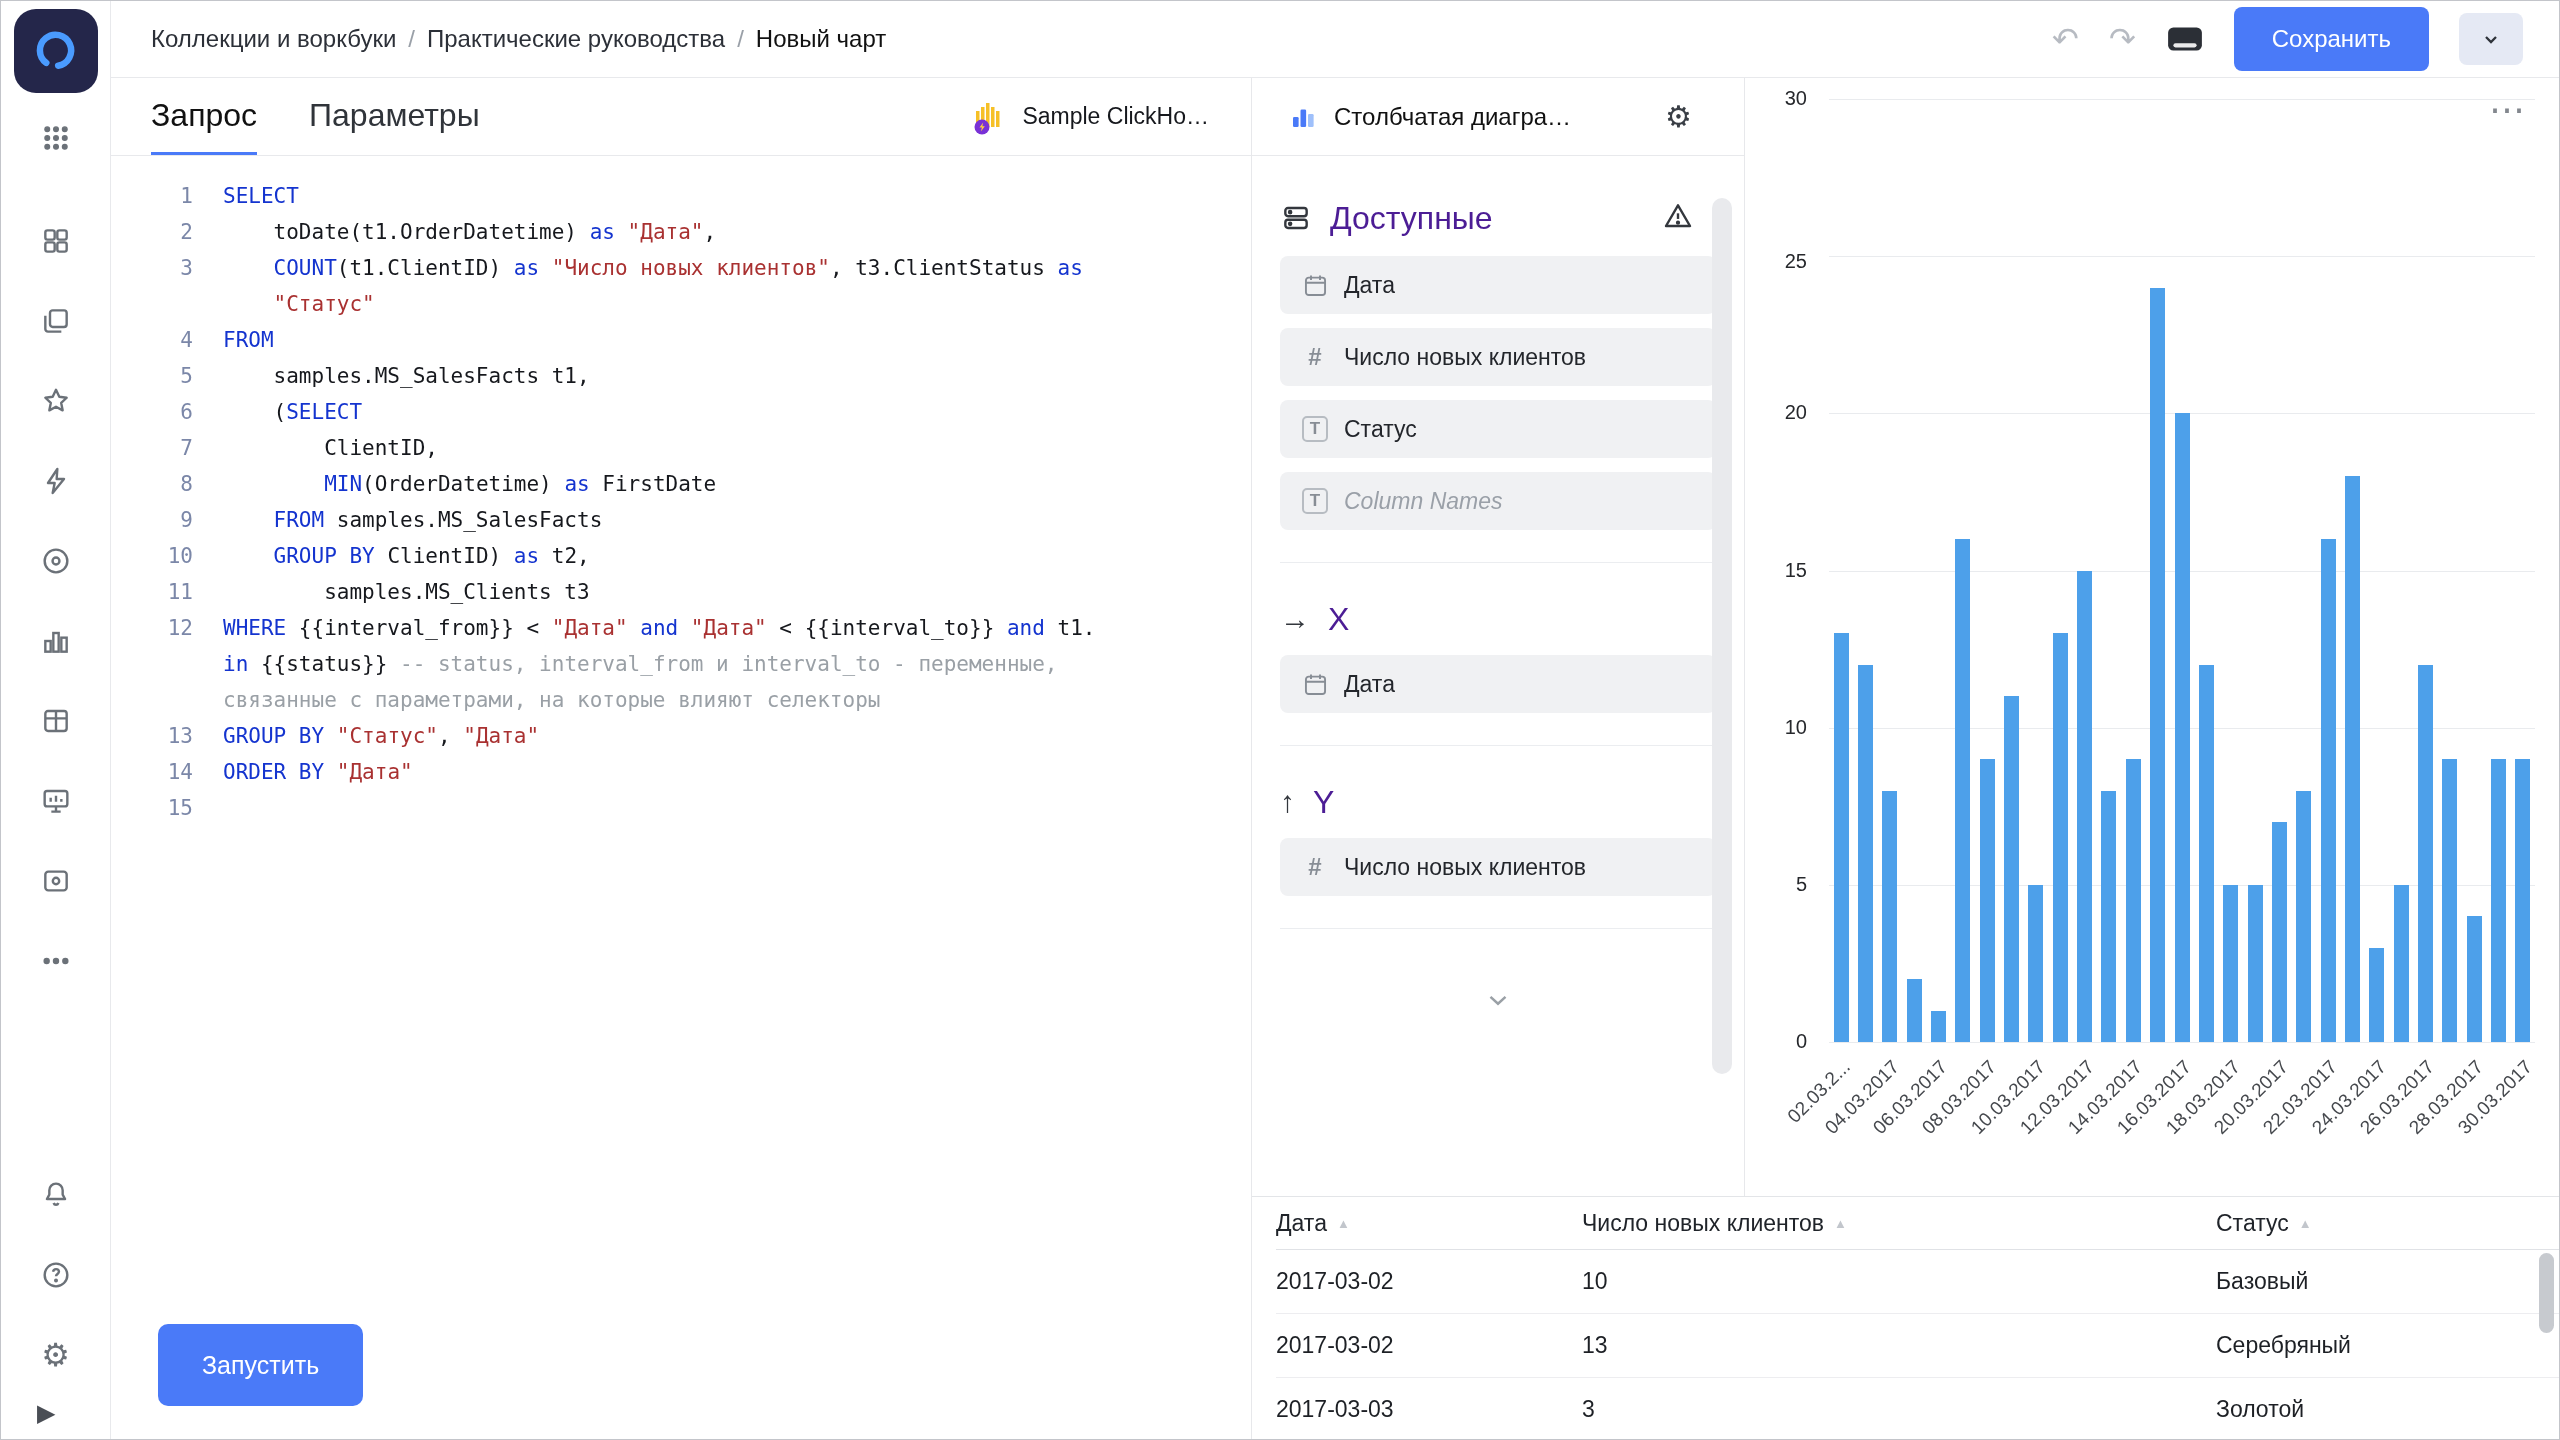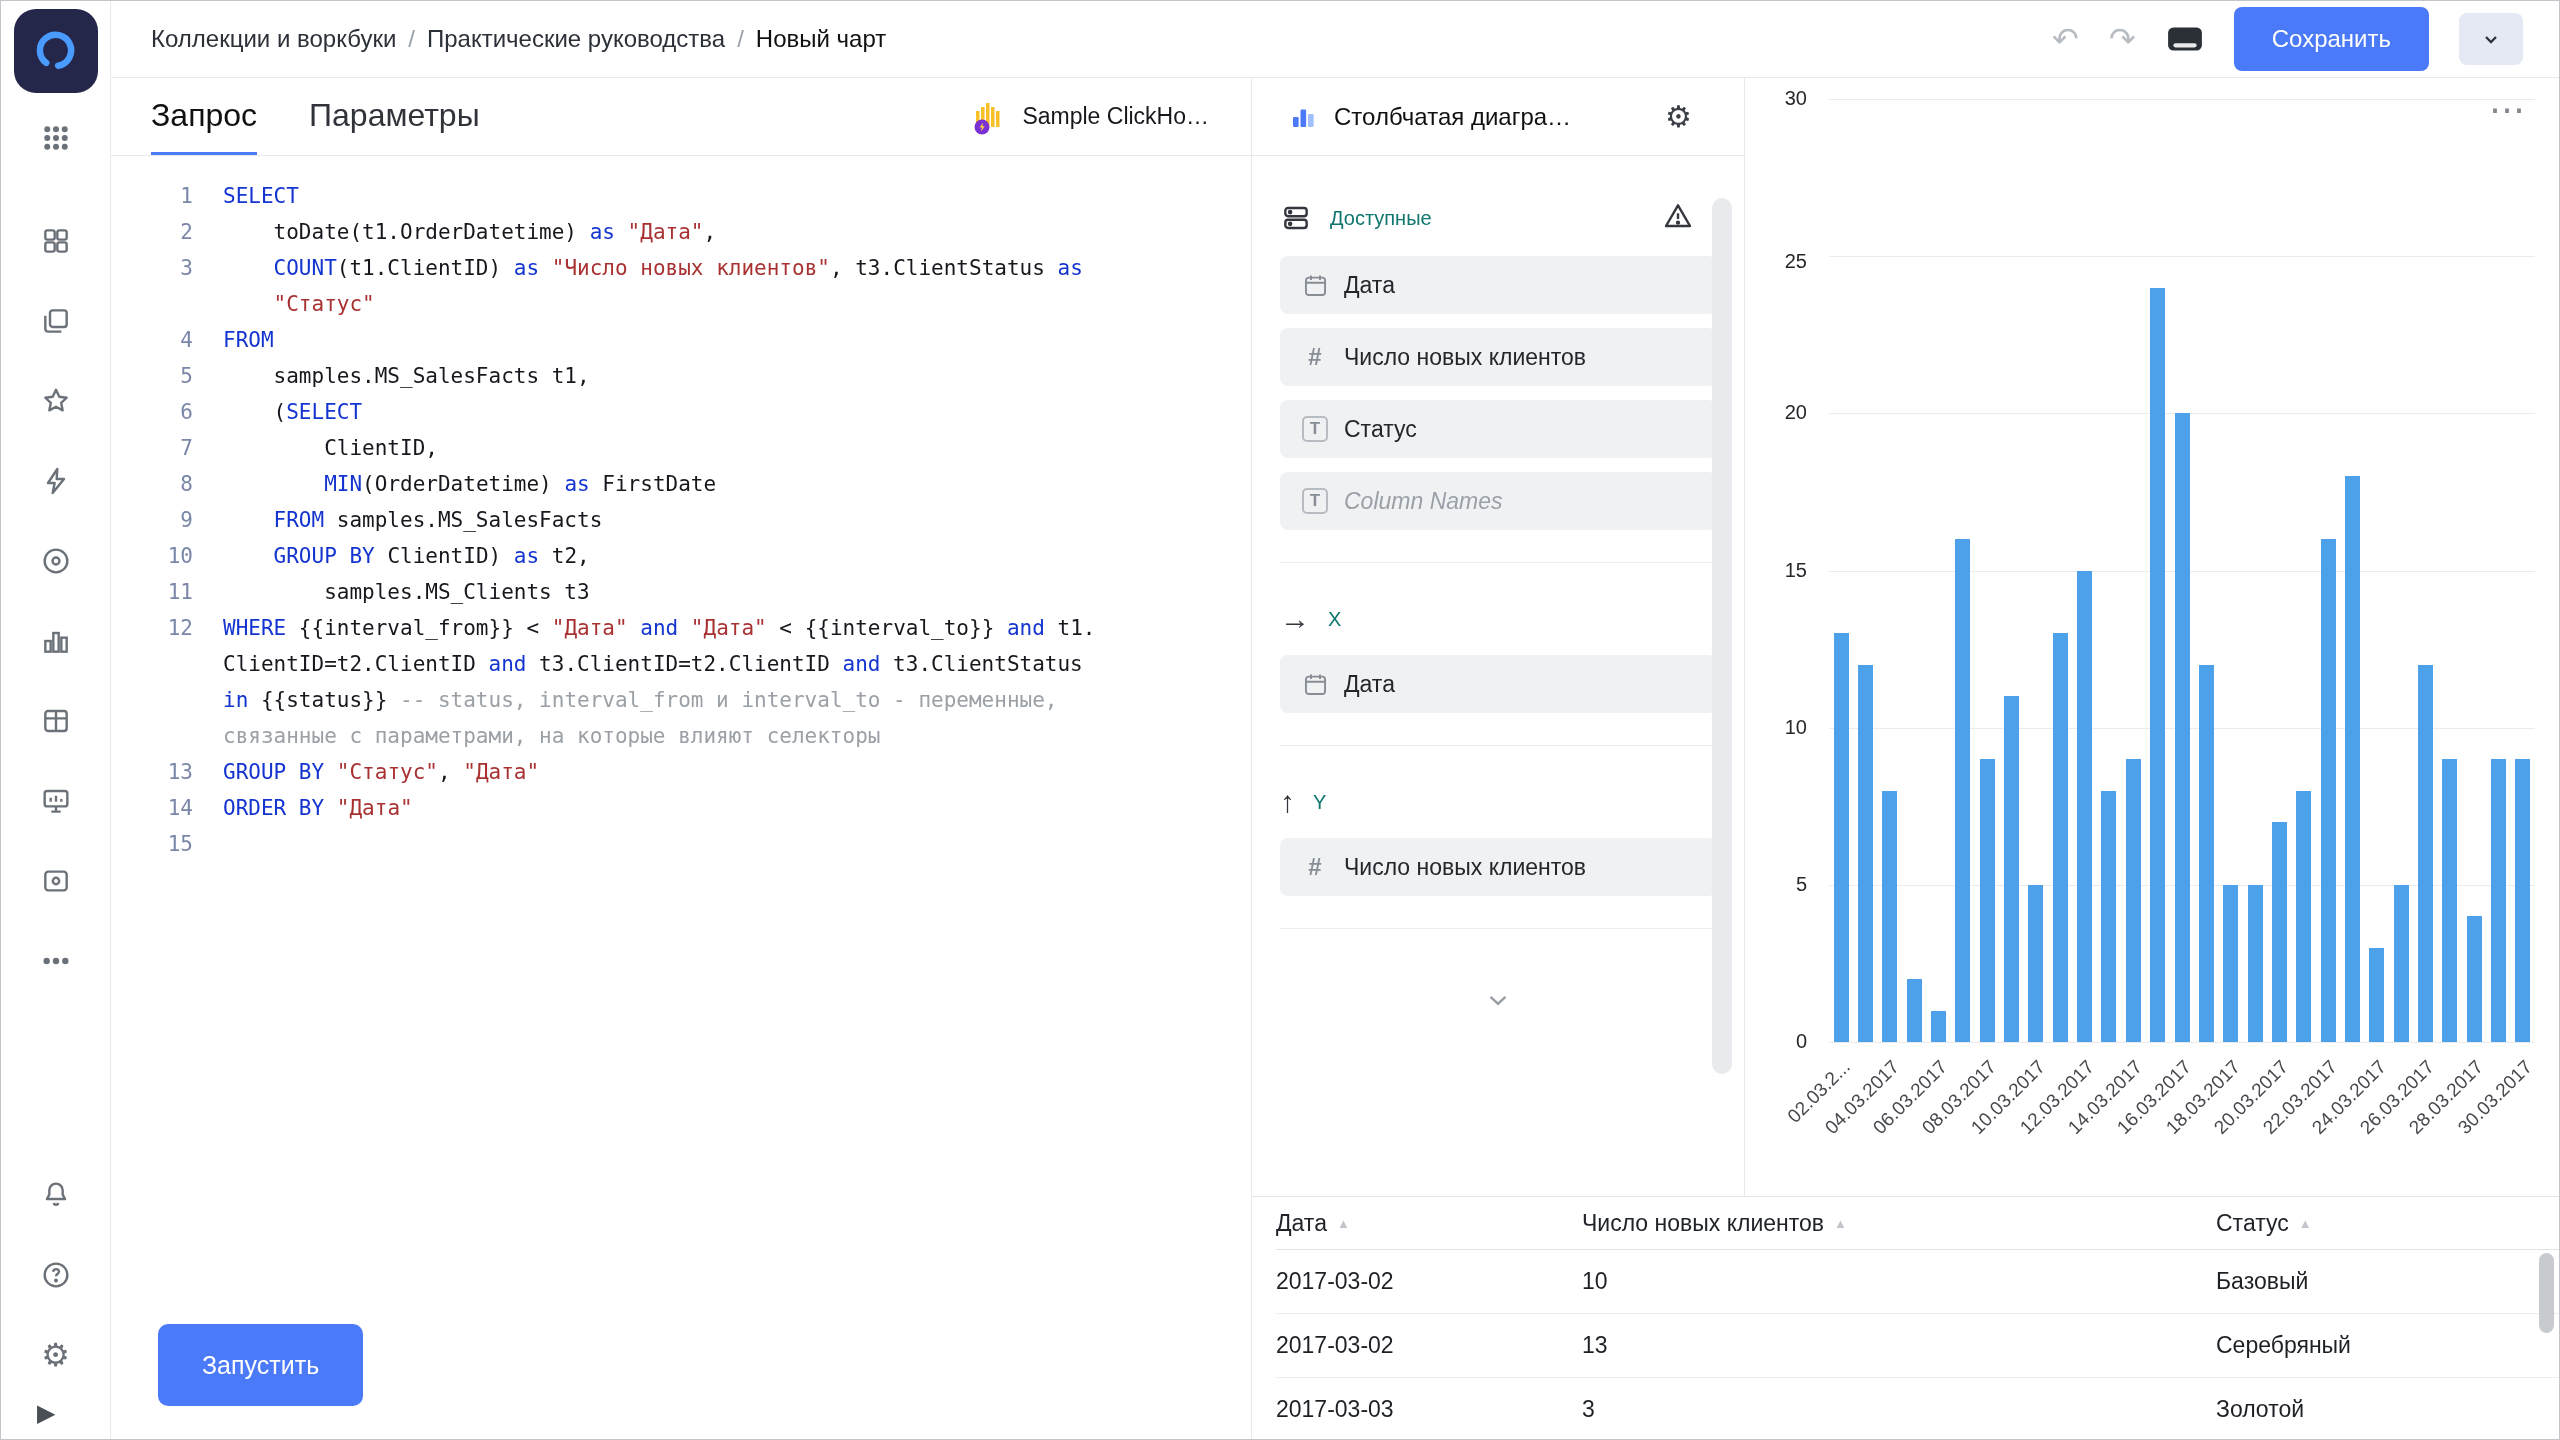--- a/index.html
+++ b/index.html
@@ -49,21 +49,21 @@
   .kw { color:#1434cf; } .str { color:#a93131; } .cmt { color:#9aa0a6; } .pl { color:#16181d; }
   .run-btn { position:absolute; left:47px; bottom:33px; height:82px; padding:0 44px; background:var(--accent); color:#fff; border:none; border-radius:10px; font-size:25px; font-family:inherit; cursor:pointer; }
 
   
   .cfg-header { height:78px; border-bottom:1px solid #e8e9ec; display:flex; align-items:center; padding:0 52px 0 36px; }
   .cfg-title { font-size:24px; color:#111; margin-left:16px; white-space:nowrap; overflow:hidden; }
   .cfg-gear { margin-left:auto; font-size:30px; color:#3a3f46; cursor:pointer; line-height:1; }
   .cfg-body { padding:0 28px; }
   .sec-row { display:flex; align-items:center; height:56px; margin-top:28px; }
   .sec-row.first { margin-top:32px; height:60px; }
-  .sec-label { font-size:20px; color:#0f766e; margin-left:18px; }
+  .sec-label { font-size:32px; color:#4c1d95; margin-left:18px; }
   .sec-warning { margin-left:auto; margin-right:22px; cursor:pointer; }
   .axis-glyph { font-size:30px; color:#33373d; line-height:1; }
   .chips { margin-top:8px; }
   .chip { height:58px; background:#f0f1f3; border-radius:8px; display:flex; align-items:center; padding:0 18px; margin-bottom:14px; cursor:grab; }
   .chip-icon { width:34px; display:flex; align-items:center; justify-content:center; flex:none; }
   .chip-label { font-size:23px; color:#23262b; margin-left:12px; white-space:nowrap; overflow:hidden; }
   .chip-label.ph { color:#9aa0a8; font-style:italic; }
   .chip-hash { font-size:24px; color:#878d95; font-weight:bold; }
   .chip-t { font-size:17px; color:#878d95; border:2px solid #b7bcc2; border-radius:5px; width:26px; height:26px; display:flex; align-items:center; justify-content:center; font-weight:bold; }
   .cfg-divider { height:1px; background:#ebedf0; margin-top:32px; }
@@ -247,21 +247,20 @@
           <div class="code-line"><span class="ln"></span><span><span class="pl">    </span><span class="str">"Статус"</span></span></div>
           <div class="code-line"><span class="ln">4</span><span><span class="kw">FROM</span></span></div>
           <div class="code-line"><span class="ln">5</span><span><span class="pl">    samples.MS_SalesFacts t1,</span></span></div>
           <div class="code-line"><span class="ln">6</span><span><span class="pl">    (</span><span class="kw">SELECT</span></span></div>
           <div class="code-line"><span class="ln">7</span><span><span class="pl">        ClientID,</span></span></div>
           <div class="code-line"><span class="ln">8</span><span><span class="pl">        </span><span class="kw">MIN</span><span class="pl">(OrderDatetime) </span><span class="kw">as</span><span class="pl"> FirstDate</span></span></div>
           <div class="code-line"><span class="ln">9</span><span><span class="pl">    </span><span class="kw">FROM</span><span class="pl"> samples.MS_SalesFacts</span></span></div>
           <div class="code-line"><span class="ln">10</span><span><span class="pl">    </span><span class="kw">GROUP BY</span><span class="pl"> ClientID) </span><span class="kw">as</span><span class="pl"> t2,</span></span></div>
           <div class="code-line"><span class="ln">11</span><span><span class="pl">        samples.MS_Clients t3</span></span></div>
           <div class="code-line"><span class="ln">12</span><span><span class="kw">WHERE</span><span class="pl"> {{interval_from}} &lt; </span><span class="str">"Дата"</span><span class="pl"> </span><span class="kw">and</span><span class="pl"> </span><span class="str">"Дата"</span><span class="pl"> &lt; {{interval_to}} </span><span class="kw">and</span><span class="pl"> t1.</span></span></div>
-          <div class="code-line"><span class="ln"></span><span><span class="pl">ClientID=t2.ClientID </span><span class="kw">and</span><span class="pl"> t3.ClientID=t2.ClientID </span><span class="kw">and</span><span class="pl"> t3.ClientStatus</span></span></div>
           <div class="code-line"><span class="ln"></span><span><span class="kw">in</span><span class="pl"> {{status}} </span><span class="cmt">-- status, interval_from и interval_to - переменные,</span></span></div>
           <div class="code-line"><span class="ln"></span><span><span class="cmt">связанные с параметрами, на которые влияют селекторы</span></span></div>
           <div class="code-line"><span class="ln">13</span><span><span class="kw">GROUP BY</span><span class="pl"> </span><span class="str">"Статус"</span><span class="pl">, </span><span class="str">"Дата"</span></span></div>
           <div class="code-line"><span class="ln">14</span><span><span class="kw">ORDER BY</span><span class="pl"> </span><span class="str">"Дата"</span></span></div>
           <div class="code-line"><span class="ln">15</span><span></span></div>
         </div>
       <button class="run-btn">Запустить</button>
     </div>
 
     <div class="right-region">

